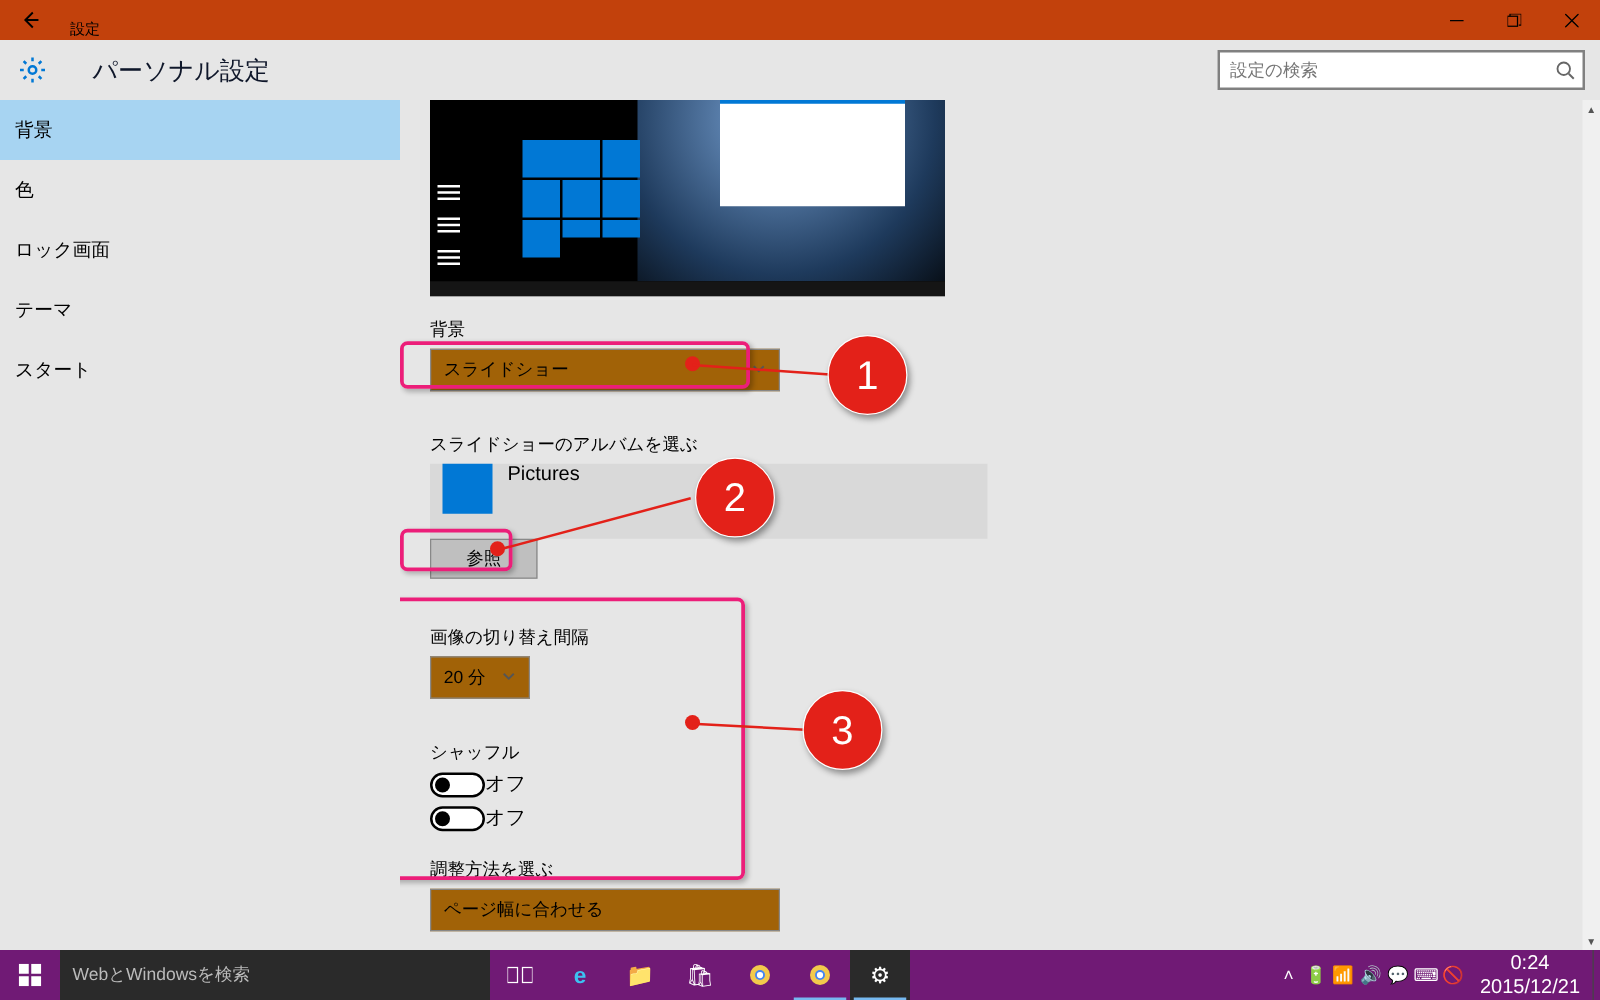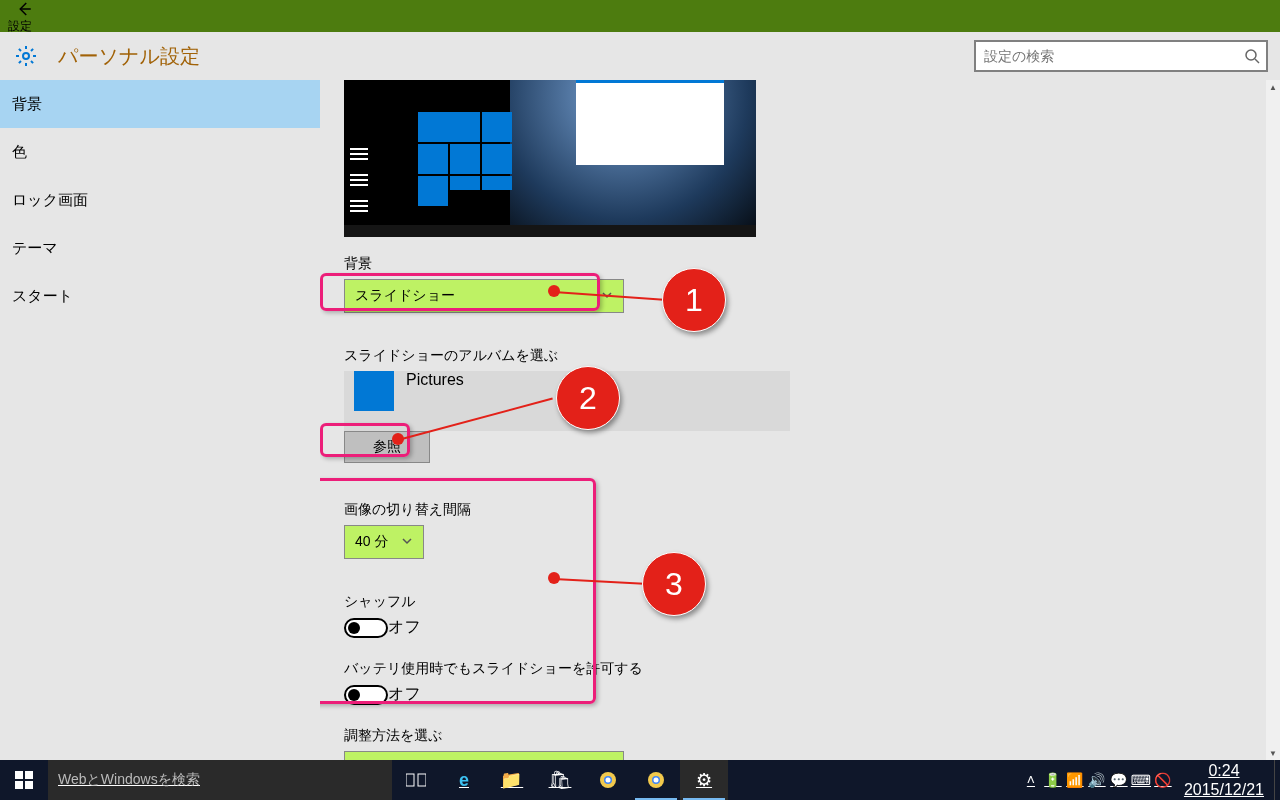--- a/index.html
+++ b/index.html
@@ -1,28 +1,28 @@
 <!DOCTYPE html>
 <html><head>
 <meta charset="utf-8">
 <style>
   * { box-sizing: border-box; margin: 0; padding: 0; font-family: "Yu Gothic UI", "Meiryo", sans-serif; }
   body { width: 1280px; height: 800px; background: #e6e6e6; overflow: hidden; position: relative; }
 
-  .titlebar { height: 32px; background: #4d7c0f; display: flex; align-items: flex-start; flex-direction: column; }
+  .titlebar { height: 32px; background: #c2410c; display: flex; align-items: flex-end; }
   .back-btn { width: 48px; height: 32px; display: flex; align-items: center; justify-content: center; }
   .back-btn svg { width: 18px; height: 18px; }
   .title { font-size: 12px; color: #000; margin-left: 8px; }
   .win-controls { margin-left: auto; display: flex; }
   .win-btn { width: 46px; height: 32px; display: flex; align-items: center; justify-content: center; }
   .win-btn svg { width: 11px; height: 11px; }
 
   .header-row { height: 48px; display: flex; align-items: center; padding: 0 12px; }
   .gear-ico { width: 24px; height: 24px; margin-left: 2px; color: #0178d5; }
-  .page-title { font-size: 20px; margin-left: 20px; color: #a16207; font-weight: 400; }
+  .page-title { font-size: 20px; margin-left: 36px; color: #0f172a; font-weight: 400; }
   .search-wrap { margin-left: auto; position: relative; }
   .search-input { width: 294px; height: 32px; border: 2px solid #808080; background: #fff; padding: 0 30px 0 8px; font-size: 14px; outline: none; }
   .search-ico { position: absolute; right: 8px; top: 50%; transform: translateY(-50%); width: 16px; height: 16px; color: #666; }
 
   .body-row { display: flex; height: 680px; }
   .sidebar { width: 320px; background: #e6e6e6; }
   .side-item { height: 48px; display: flex; align-items: center; padding-left: 12px; font-size: 15px; color: #000; }
   .side-item.selected { background: #a7d4f2; }
 
   .content { flex: 1; background: #e6e6e6; position: relative; overflow: hidden; padding-left: 24px; padding-top: 0; }
@@ -36,21 +36,21 @@
   .sm-icons { position: absolute; left: 6px; bottom: 18px; display: flex; flex-direction: column; gap: 10px; }
   .sm-ico { width: 18px; height: 2px; background: #fff; box-shadow: 0 -5px 0 #fff, 0 5px 0 #fff; }
   .tiles { position: absolute; left: 74px; top: 32px; display: grid; grid-template-columns: 30px 30px 30px; grid-auto-rows: 30px; gap: 2px; }
   .tile { background: #0178d5; }
   .tile.w2 { grid-column: span 2; }
   .tile.hq { height: 14px; }
   .preview-win { position: absolute; top: -3px; right: 32px; width: 148px; height: 88px; background: #fff; border-top: 6px solid #0178d5; }
   .preview-taskbar { position: absolute; left: 0; bottom: 0; right: 0; height: 12px; background: #151515; }
 
   .lbl { font-size: 14px; color: #000; margin-top: 18px; }
-  .combo { height: 34px; border: 1px solid #888; background: #bef264; display: flex; align-items: center; padding: 0 10px; font-size: 14px; position: relative; }
+  .combo { height: 34px; border: 1px solid #888; background: #a16207; display: flex; align-items: center; padding: 0 10px; font-size: 14px; position: relative; }
   .combo .chev { position: absolute; right: 10px; top: 50%; transform: translateY(-50%); }
   .combo.bg { width: 280px; margin-top: 6px; }
   .combo.iv { width: 80px; margin-top: 6px; }
   .combo.fit { width: 280px; margin-top: 6px; }
 
   .album-row { width: 446px; height: 60px; background: #d9d9d9; margin-top: 6px; display: flex; padding-left: 10px; gap: 12px; }
   .album-thumb { width: 40px; height: 40px; background: #0178d5; }
   .browse-btn { width: 86px; height: 32px; background: #bfbfbf; border: 1px solid #888; margin-top: 0; display: flex; align-items: center; justify-content: center; font-size: 14px; }
 
   .toggle-row { display: flex; align-items: center; margin-top: 6px; }
@@ -58,21 +58,21 @@
   .toggle .knob { width: 12px; height: 12px; border-radius: 50%; background: #000; position: absolute; left: 2px; top: 2px; }
 
   
   .hi-pink { position: absolute; border: 3px solid #ec1e79; border-radius: 6px; pointer-events: none; box-shadow: 2px 2px 4px rgba(0,0,0,.25); }
   .callout { position: absolute; width: 64px; height: 64px; border-radius: 50%; background: #e32119; display: flex; align-items: center; justify-content: center; color: #fff; font-size: 32px; font-weight: 400; box-shadow: 2px 3px 5px rgba(0,0,0,.4); border: 1px solid #fff; }
   .line { position: absolute; height: 2px; background: #e32119; transform-origin: left center; }
   .dot { position: absolute; width: 12px; height: 12px; border-radius: 50%; background: #e32119; }
 
   .chev svg { width: 12px; height: 12px; }
 
-  .taskbar { position: absolute; left: 0; right: 0; bottom: 0; height: 40px; background: #0f172a; display: flex; align-items: center; color: #fff; text-decoration: underline; }
+  .taskbar { position: absolute; left: 0; right: 0; bottom: 0; height: 40px; background: #701a75; display: flex; align-items: center; color: #fff; }
   .tb-start { width: 48px; height: 40px; display: flex; align-items: center; justify-content: center; font-size: 20px; }
   .tb-search { width: 344px; height: 40px; display: flex; align-items: center; background: #2a2a2a; color: #bbb; font-size: 14px; padding-left: 10px; }
   .tb-icon { width: 48px; height: 40px; display: flex; align-items: center; justify-content: center; font-size: 18px; position: relative; }
   .tb-icon.active::after { content: ""; position: absolute; bottom: 0; left: 3px; right: 3px; height: 2px; background: #76b9f0; }
   .tb-spacer { flex: 1; }
   .tray { display: flex; align-items: center; height: 40px; }
   .tray-ico { width: 22px; height: 40px; display: flex; align-items: center; justify-content: center; font-size: 14px; }
   .clock { padding: 0 10px; font-size: 16px; text-align: center; line-height: 1.2; }
 </style>
 </head>
@@ -177,35 +177,34 @@
     <div class="album-row">
       <div class="album-thumb"></div>
       <span>Pictures</span>
     </div>
     <div class="browse-btn">
         <span>参照</span>
       </div>
 
     <div class="lbl" style="margin-top:38px">画像の切り替え間隔</div>
     <div class="combo iv">
-      <span>40 分</span>
+      <span>20 分</span>
       <span class="chev"><svg viewBox="0 0 12 12">
             <path d="M2 4l4 4 4-4" fill="none" stroke="#555" stroke-width="1.5"></path>
           </svg></span>
     </div>
 
     <div class="lbl" style="margin-top:34px">シャッフル</div>
     <div class="toggle-row">
       <div class="toggle">
           <div class="knob"></div>
         </div>
       <span>オフ</span>
     </div>
 
-    <div class="lbl" style="margin-top:22px">バッテリ使用時でもスライドショーを許可する</div>
     <div class="toggle-row">
       <div class="toggle">
           <div class="knob"></div>
         </div>
       <span>オフ</span>
     </div>
 
     <div class="lbl" style="margin-top:22px">調整方法を選ぶ</div>
     <div class="combo fit">
       <span>ページ幅に合わせる</span>

